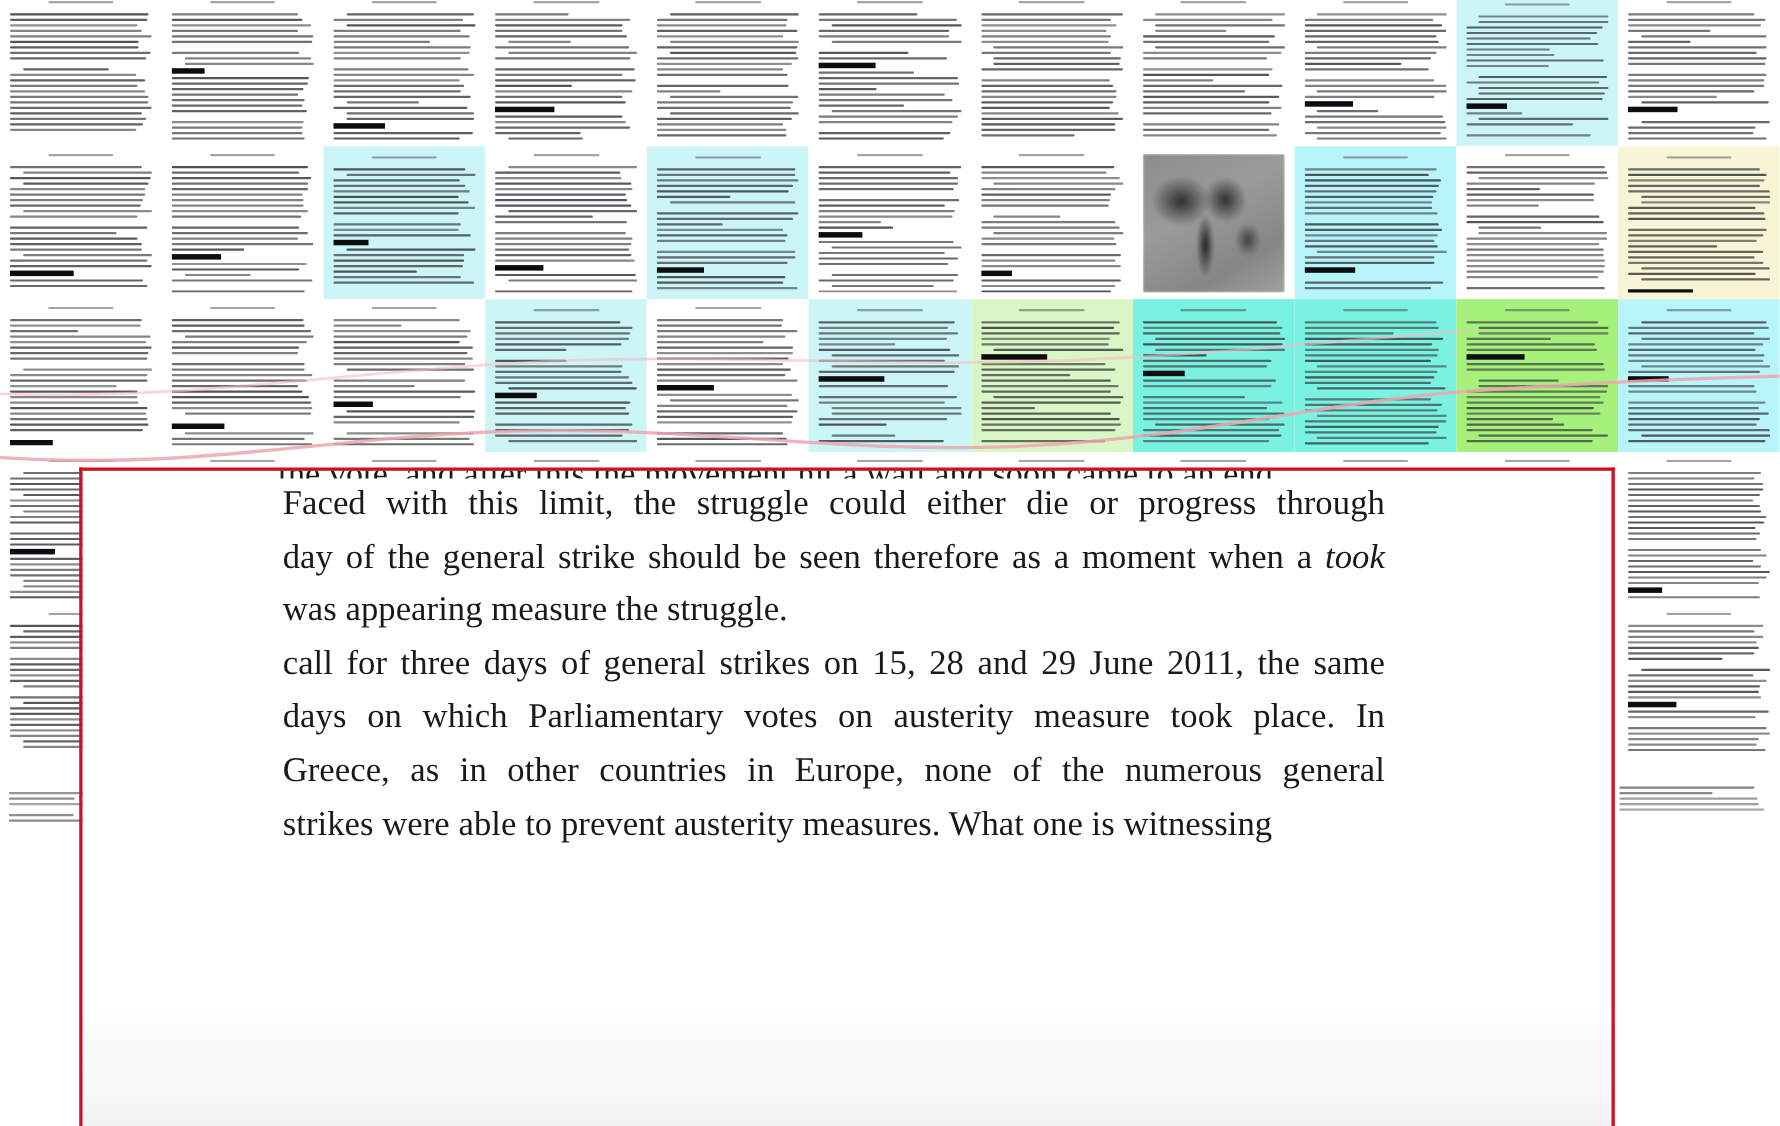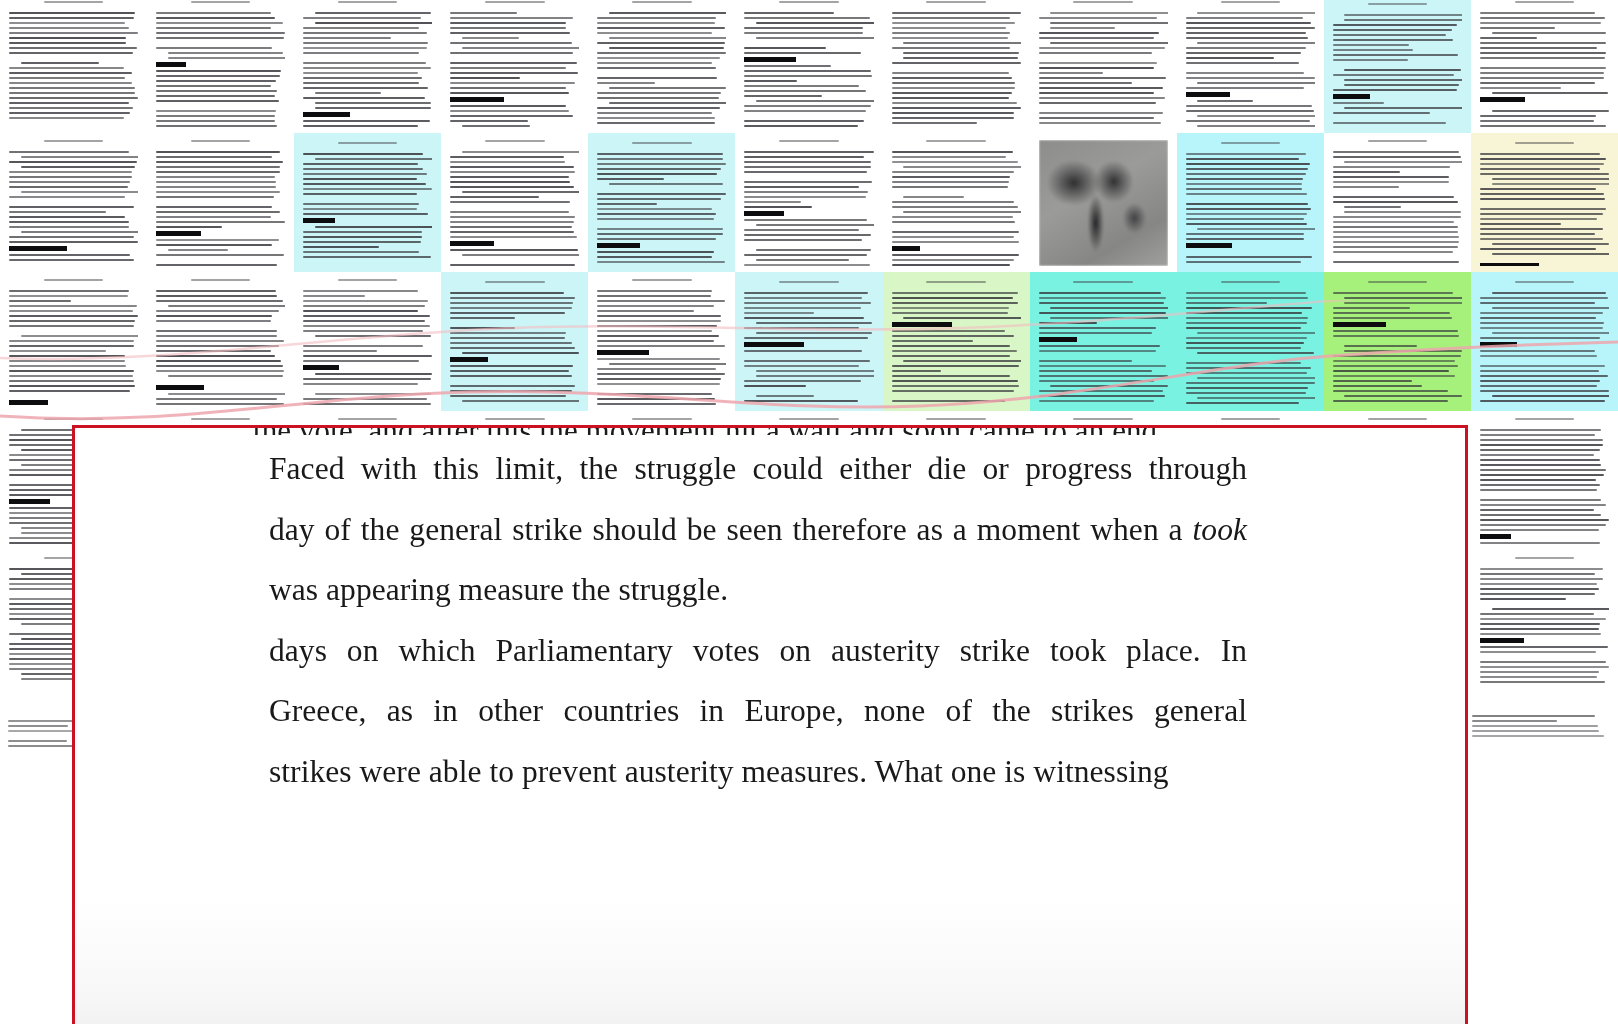--- a/index.html
+++ b/index.html
@@ -101,21 +101,21 @@
   #page-body {
     position: absolute;
     left: 178px; top: 3px;
     width: 1010px;
     color: #191919;
     font-size: 31.5px;
     line-height: 44.6px;
     text-align: justify;
     letter-spacing: .05px;
   }
-  #page-body p { margin: 16px; }
+  #page-body p { margin: 4px; }
   #page-body .just { text-align: justify; text-align-last: justify; }
   #page-body .lastline { text-align: left; text-align-last: left; }
   em { font-style: italic; }
 
   
   .bg-page-frag {
     position: absolute;
     filter: blur(0.6px);
     overflow: hidden;
   }
@@ -1770,18 +1770,19 @@
   </svg>
 
   <div id="overlay-panel">
 
     <div id="clipped-top-line">the vote, and after this the movement hit a wall and soon came to an end.</div>
 
     <div id="page-body">
       <p class="just">Faced with this limit, the struggle could either die or progress through</p>
       <p class="just"><span>day of the general strike should be seen therefore as a moment when a <em>took</em></span></p>
       <p class="lastline">was appearing measure the struggle.</p>
-      <p class="just">days on which Parliamentary votes on austerity strike took place. In</p>
-      <p class="just">Greece, as in other countries in Europe, none of the strikes general</p>
+      <p class="just">call for three days of general strikes on 15, 28 and 29 June 2011, the same</p>
+      <p class="just">days on which Parliamentary votes on austerity measure took place. In</p>
+      <p class="just">Greece, as in other countries in Europe, none of the numerous general</p>
       <p class="lastline">strikes were able to prevent austerity measures. What one is witnessing</p>
     </div>
   </div>
 </div>
 
 </body></html>

